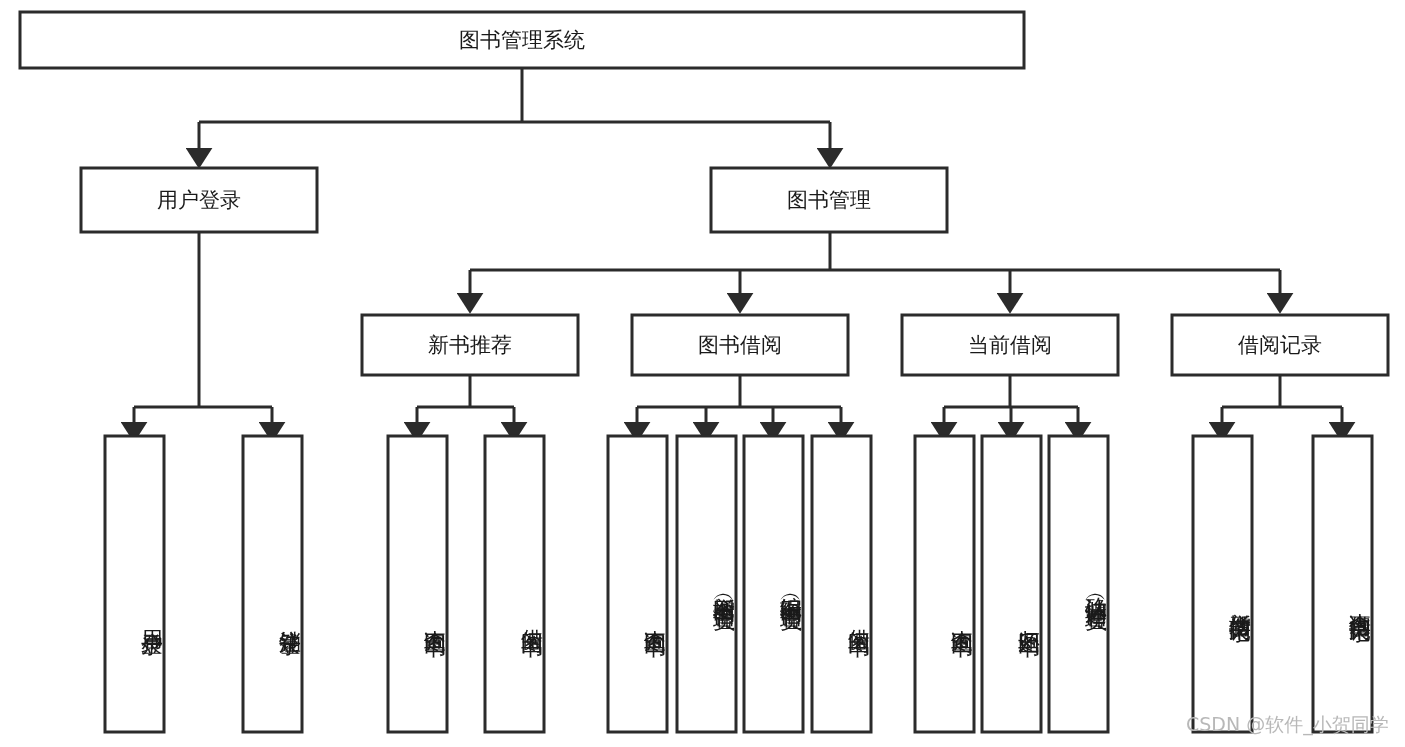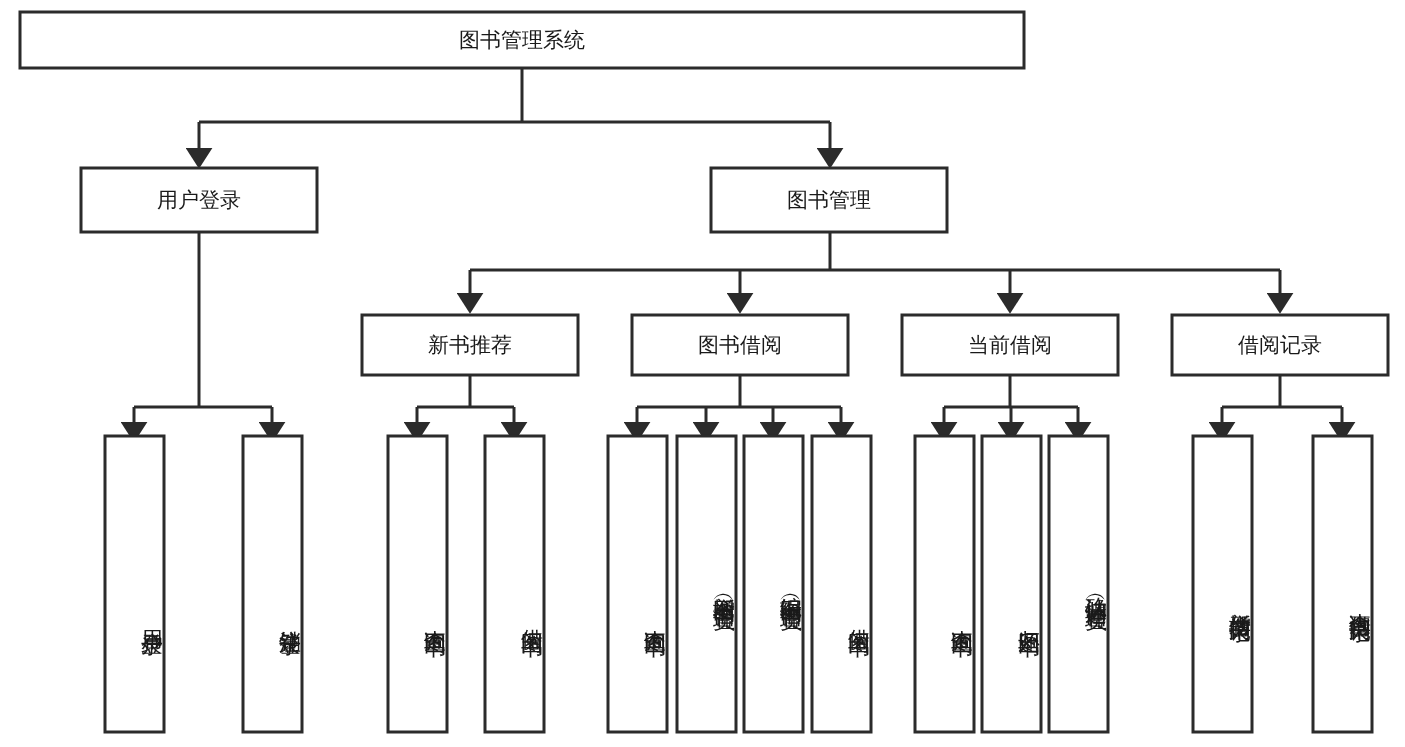--- a/index.html
+++ b/index.html
@@ -187,14 +187,15 @@
   <div class="leaf-label" style="left:744px; top:444px; width:59px; height:288px;">编辑图书（管理员）</div>
   <div class="leaf-label" style="left:812px; top:500px; width:59px; height:232px;">借阅图书</div>
 
   <div class="leaf-label" style="left:915px; top:500px; width:59px; height:232px;">查询图书</div>
   <div class="leaf-label" style="left:982px; top:500px; width:59px; height:232px;">归还图书</div>
   <div class="leaf-label" style="left:1049px; top:444px; width:59px; height:288px;">确认归还（管理员）</div>
 
   <div class="leaf-label" style="left:1193px; top:470px; width:59px; height:262px;">新增借阅记录</div>
   <div class="leaf-label" style="left:1313px; top:470px; width:59px; height:262px;">查询借阅记录</div>
 
+  <div class="watermark">CSDN @软件_小贺同学</div>
 
 </div>
 
 </body></html>

